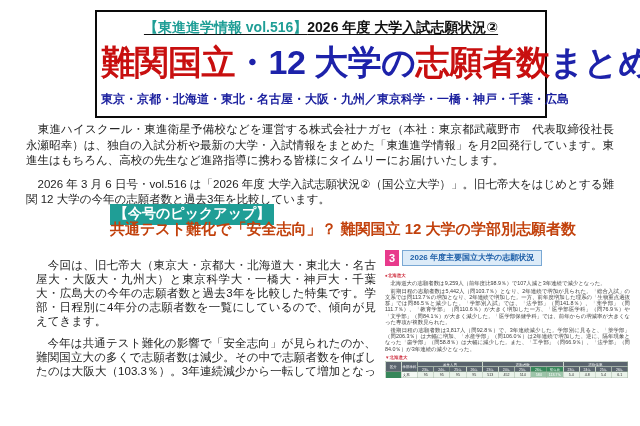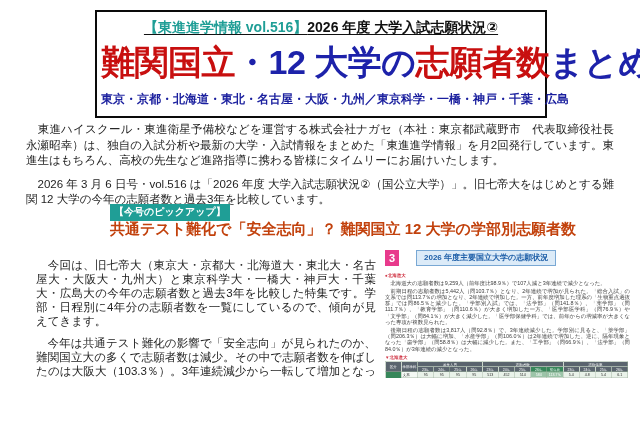--- a/index.html
+++ b/index.html
@@ -14,29 +14,29 @@
   .seg-red{color:var(--accent-red);}
   .seg-blue{color:var(--accent-blue);}
   .m-sub{font-size:12px;font-weight:bold;color:var(--navy);margin-top:5px;white-space:nowrap;}
   
   .intro{position:absolute;left:18px;top:114px;width:604px;}
   .body-p{margin:8px;font-size:11.5px;line-height:15.5px;font-weight:500;color:var(--text);text-align:justify;}
   .leftcol .body-p{line-height:14px;}
   .leftcol .body-p + .body-p{margin-top:8px;}
   
   .pickup-badge{position:absolute;left:110px;top:204px;background:var(--accent-teal);color:#fff;
-                font-size:10px;font-weight:bold;padding:1px 4px 2px;}
+                font-size:14px;font-weight:bold;padding:1px 4px 2px;}
   .pickup-heading{position:absolute;left:110px;top:220px;font-size:15px;font-weight:bold;color:#c2410c;white-space:nowrap;}
   
   .leftcol{position:absolute;left:28px;top:250px;width:356px;}
   .figure{position:absolute;left:385px;top:250px;width:245px;}
   .fig-header{display:flex;align-items:stretch;height:16px;}
   .fig-num{display:inline-block;width:14px;background:var(--fig-pink);color:#fff;font-size:11px;
            font-weight:bold;text-align:center;line-height:16px;}
-  .fig-title{display:inline-block;margin-left:17px;box-sizing:border-box;border:1px solid var(--fig-blue-border);
+  .fig-title{display:inline-block;margin-left:3px;box-sizing:border-box;border:1px solid var(--fig-blue-border);
              background:var(--fig-blue-bg);color:var(--fig-blue);font-size:8px;font-weight:bold;
              line-height:14px;padding:0 7px;white-space:nowrap;}
   .fig-scale{transform:scale(0.5);transform-origin:0 0;width:490px;}
   .fig-label{font-size:9px;font-weight:bold;color:var(--fig-red);margin:6px 0 2px;}
   .fig-p{margin:0 0 3px;font-size:10.8px;line-height:12.6px;color:#3c3c3c;text-align:justify;}
   .fig-caption{font-size:9px;font-weight:bold;color:var(--fig-red);margin:4px 0 2px;}
   
   .fig-table{border-collapse:collapse;width:486px;table-layout:fixed;}
   .fig-table th,.fig-table td{border:0.5px solid #9ab09a;padding:0;font-weight:normal;
         font-size:7.2px;line-height:9.4px;text-align:center;overflow:hidden;white-space:nowrap;color:#2c2c2c;}

